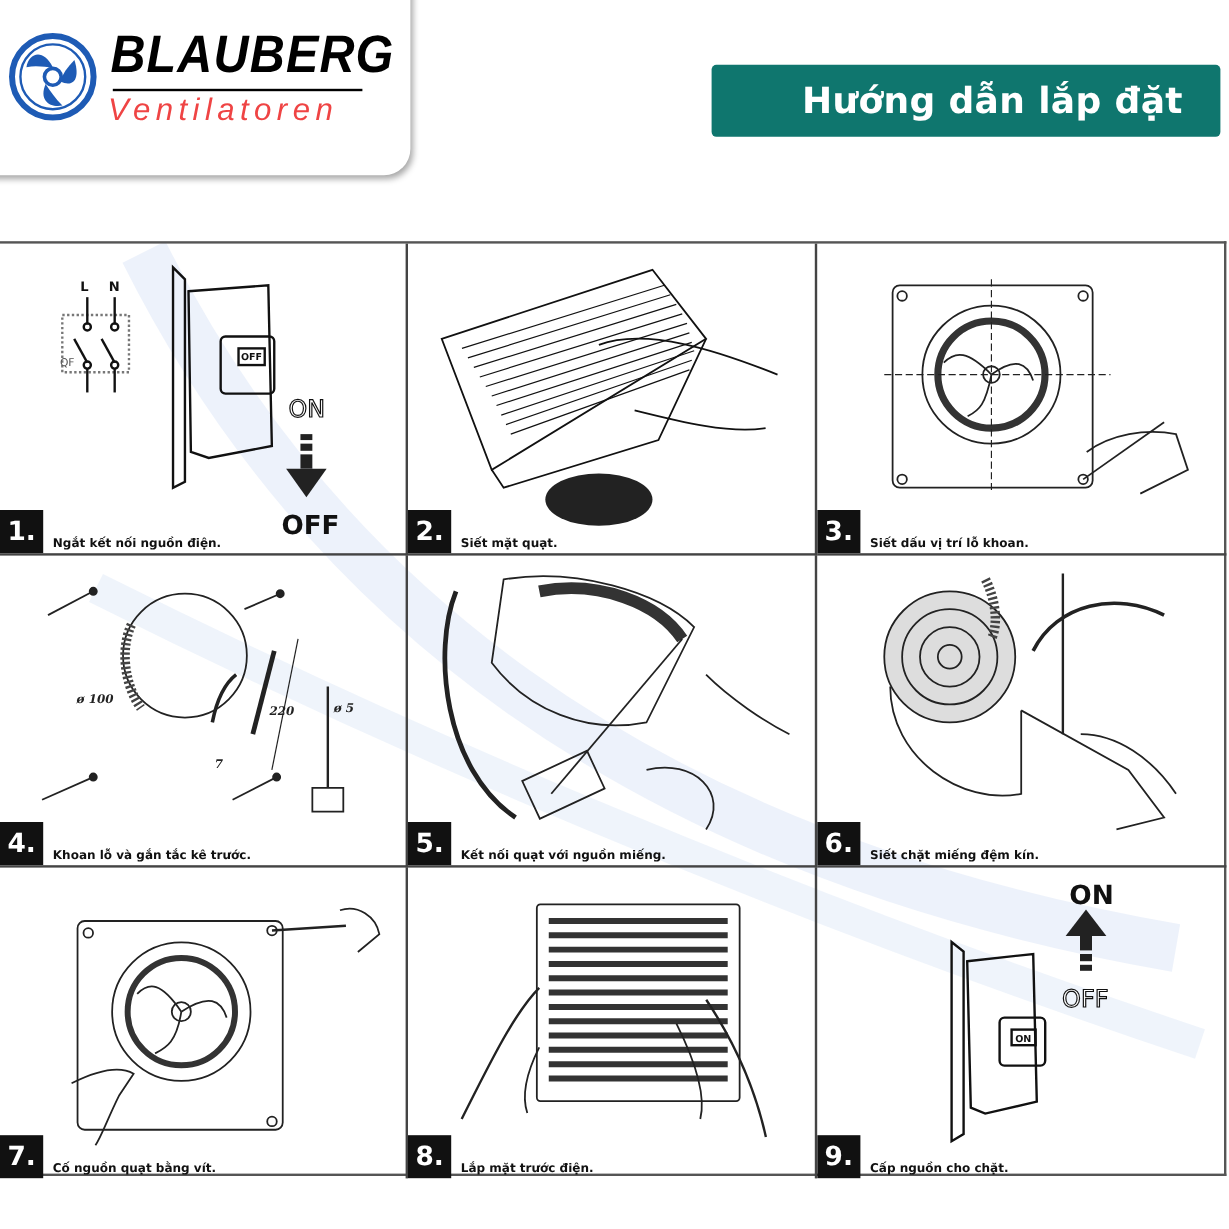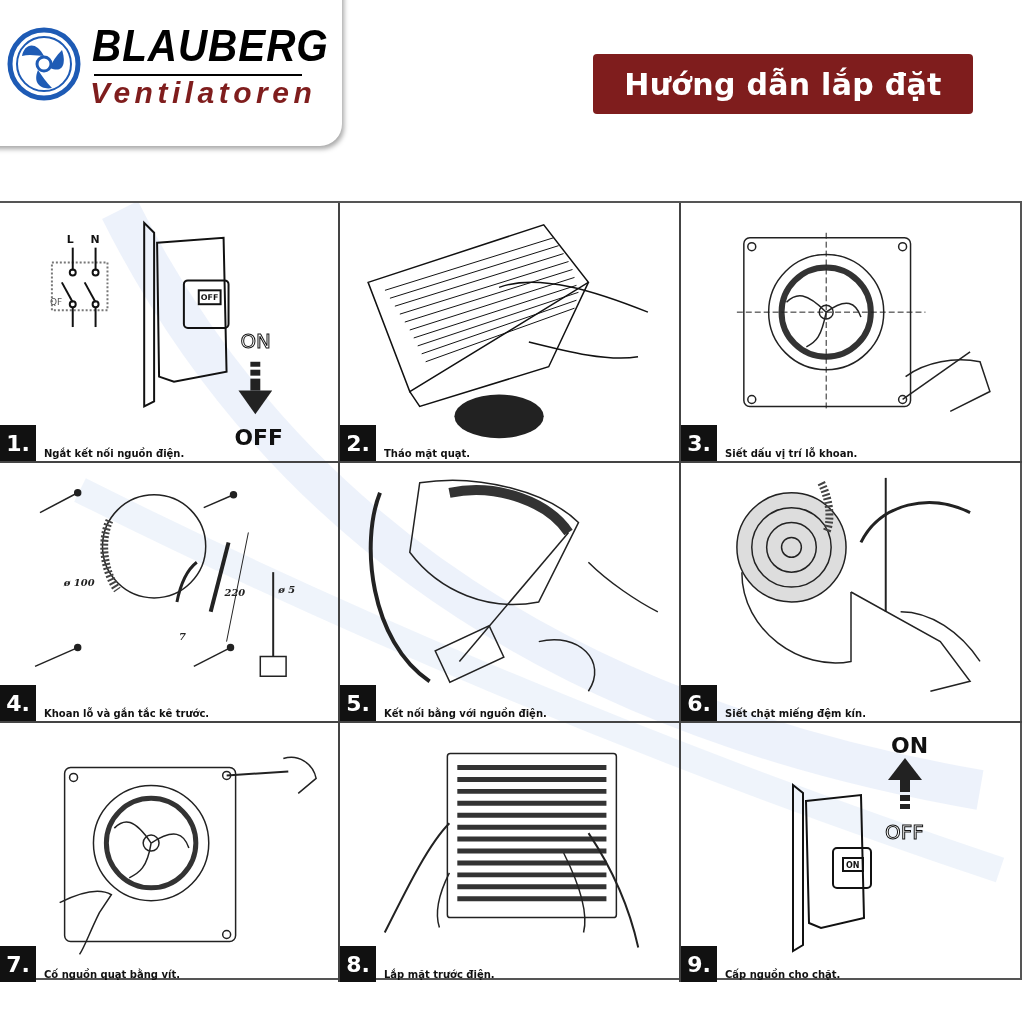--- a/index.html
+++ b/index.html
@@ -1,22 +1,22 @@
 <!DOCTYPE html>
 <html><head>
 <meta charset="utf-8">
 <style>
   html, body { margin:0; padding:0; }
   body { width:1024px; height:1024px; background:#ffffff; position:relative; overflow:hidden; font-family:"DejaVu Sans","Liberation Sans",sans-serif; }
   .logo-card { position:absolute; left:-10px; top:-10px; width:352px; height:156px; background:#fff; border-radius:0 0 22px 0; box-shadow:2px 3px 5px rgba(0,0,0,0.35); }
   .logo-icon { position:absolute; left:16px; top:36px; width:76px; height:76px; }
   .brand { position:absolute; left:102px; top:34px; font-family:"Liberation Sans",sans-serif; font-weight:bold; font-style:italic; font-size:44px; letter-spacing:1px; color:#000; transform:scaleX(0.92); transform-origin:left; line-height:1; }
   .brand-rule { position:absolute; left:104px; top:84px; width:208px; height:2px; background:#000; }
-  .brand-sub { position:absolute; left:100px; top:88px; font-family:"Liberation Sans",sans-serif; font-style:italic; font-size:30px; letter-spacing:4.5px; color:#7f1d1d; line-height:1;font-weight:bold; }
-  .title-badge { position:absolute; left:593px; top:54px; width:380px; height:60px; background:#7f1d1d; border-radius:4px; color:#fff; font-family:"DejaVu Sans",sans-serif; font-weight:bold; font-size:30px; display:flex; align-items:center; justify-content:center; letter-spacing:0.3px; }
+  .brand-sub { position:absolute; left:100px; top:88px; font-family:"Liberation Sans",sans-serif; font-style:italic; font-size:26px; letter-spacing:4.5px; color:#ef4444; line-height:1; }
+  .title-badge { position:absolute; left:593px; top:54px; width:380px; height:60px; background:#0f766e; border-radius:4px; color:#fff; font-family:"DejaVu Sans",sans-serif; font-weight:bold; font-size:30px; display:flex; align-items:center; justify-content:center; letter-spacing:0.3px;padding-left:44px; }
   .watermark { position:absolute; left:0; top:190px; width:1024px; height:800px; pointer-events:none; }
   .grid { position:absolute; left:0; top:201px; width:1022px; height:779px; border-top:2px solid #555; border-bottom:2px solid #555; border-right:2px solid #555; display:grid; grid-template-columns:340px 341px 341px; grid-template-rows:260px 260px 259px; box-sizing:border-box; }
   .cell { position:relative; border-right:2px solid #444; border-bottom:2px solid #444; box-sizing:border-box; overflow:hidden; }
   .cell.last-col { border-right:none; }
   .cell.last-row { border-bottom:none; }
   .illus { position:absolute; left:0; top:0; width:100%; height:100%; }
   .step-num { position:absolute; left:0; bottom:0; width:36px; height:36px; background:#111; color:#fff; font-family:"DejaVu Sans",sans-serif; font-weight:bold; font-size:22px; display:flex; align-items:center; justify-content:center; }
   .step-label { position:absolute; left:44px; bottom:2px; font-family:"DejaVu Sans",sans-serif; font-weight:bold; font-size:10px; color:#111; white-space:nowrap; }
 </style>
 </head>
@@ -97,21 +97,21 @@
           <line x1="82" y1="152" x2="238" y2="98"></line>
             <line x1="86" y1="160" x2="236" y2="106"></line>
         </g>
         <path d="M70 190 L80 205 L210 165 L250 80"></path>
         <path d="M160 85 C200 70, 260 90, 310 110"></path>
         <path d="M190 140 C230 150, 270 160, 300 155"></path>
       </g>
       <ellipse cx="160" cy="215" rx="45" ry="22" fill="#222"></ellipse>
     </svg>
     <div class="step-num">2.</div>
-    <div class="step-label">Tháo mặt quạt.</div>
+    <div class="step-label">Siết mặt quạt.</div>
   </div>
 
   <div class="cell last-col">
     <svg class="illus" viewBox="0 0 341 260">
       <g stroke="#222" fill="none" stroke-width="1.5">
         <rect x="62" y="35" width="168" height="170" rx="6"></rect>
         <circle cx="70" cy="44" r="4"></circle>
           <circle cx="222" cy="44" r="4"></circle>
           <circle cx="70" cy="198" r="4"></circle>
           <circle cx="222" cy="198" r="4"></circle>
@@ -165,21 +165,21 @@
         <path d="M40 30 C20 80, 30 180, 90 220" stroke-width="4"></path>
         <path d="M80 20 C140 10, 210 30, 240 60 L200 140 C150 150, 100 130, 70 90 Z"></path>
         <path d="M110 30 C160 20, 210 40, 230 70" stroke-width="10" stroke="#333"></path>
         <line x1="120" y1="200" x2="230" y2="70"></line>
         <rect x="100" y="175" width="60" height="35" transform="rotate(-25 130 192)"></rect>
         <path d="M200 180 C240 170, 270 200, 250 230"></path>
         <path d="M250 100 C270 120, 300 140, 320 150"></path>
       </g>
     </svg>
     <div class="step-num">5.</div>
-    <div class="step-label">Kết nối bằng với nguồn điện.</div>
+    <div class="step-label">Kết nối quạt với nguồn miếng.</div>
   </div>
 
   <div class="cell last-col">
     <svg class="illus" viewBox="0 0 341 260">
       <g stroke="#222" fill="none" stroke-width="1.5">
         <circle cx="110" cy="85" r="55" fill="#ddd"></circle>
         <circle cx="110" cy="85" r="40"></circle>
           <circle cx="110" cy="85" r="25"></circle>
           <circle cx="110" cy="85" r="10"></circle>
         <path d="M60 110 C60 170, 120 210, 170 200 L170 130"></path>

